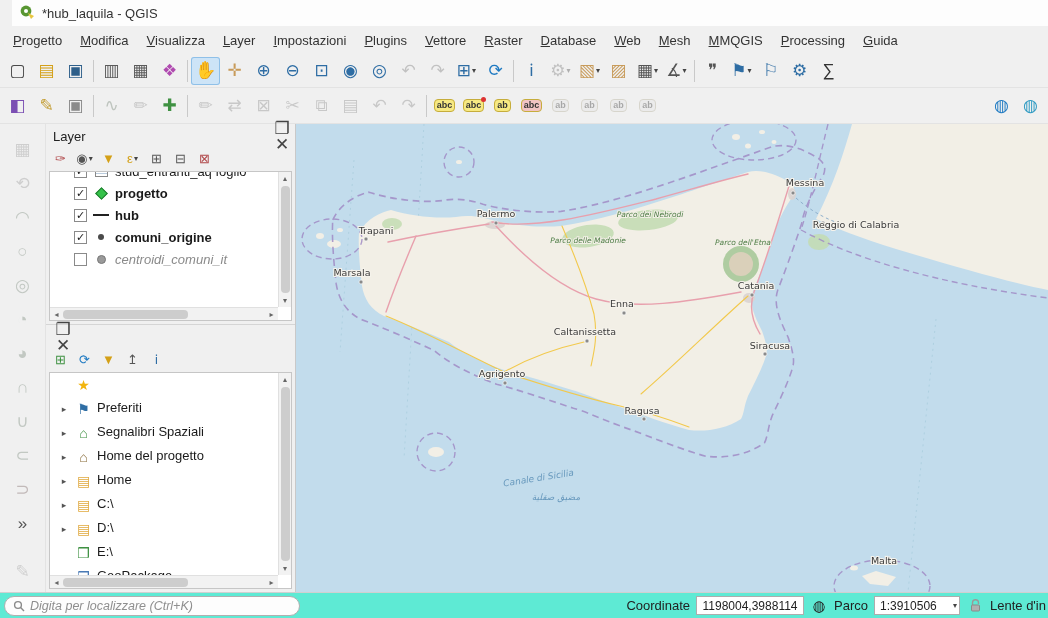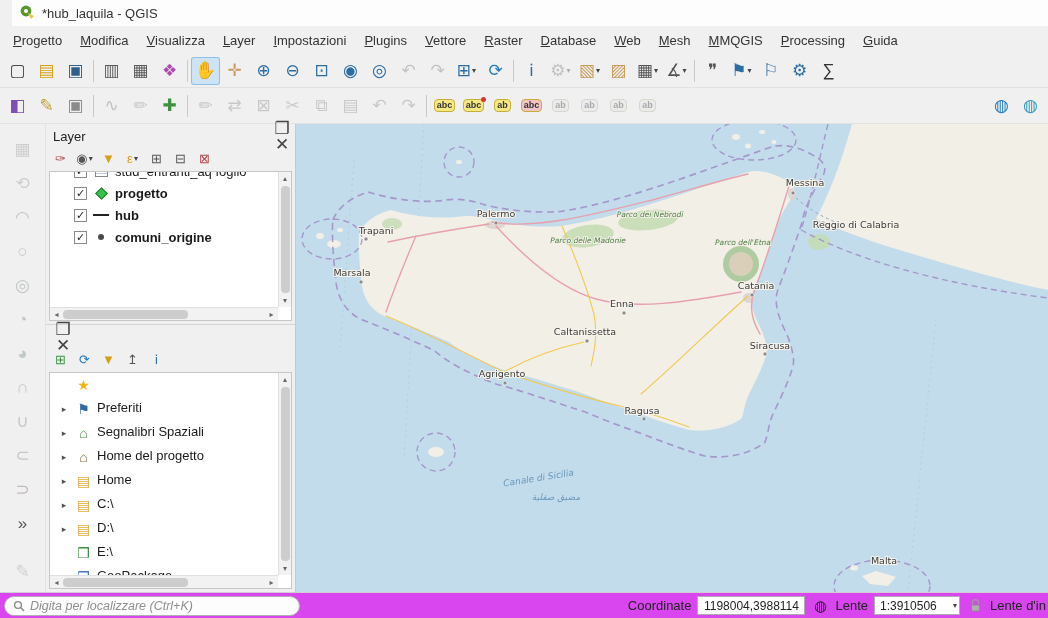--- a/index.html
+++ b/index.html
@@ -86,21 +86,21 @@
   .boundary { stroke:var(--boundary,#a18cc6); }
   .road-major { stroke:var(--road_major,#e8a0ad); }
   .road-minor { stroke:var(--road_minor,#f2c94c); }
   .city-label { font:9.5px "DejaVu Sans",sans-serif; fill:#3a3a3a; text-anchor:middle;
                 paint-order:stroke; stroke:#f6f3ec; stroke-width:2.2px; }
   .park-label { font:italic 7.5px "DejaVu Sans",sans-serif; fill:#4e7d46; text-anchor:middle;
                 paint-order:stroke; stroke:#f2efe6; stroke-width:2px; }
   .sea-label  { font:italic 9px "DejaVu Sans",sans-serif; fill:var(--water_label,#6899bd); text-anchor:middle; }
 
   
-  .statusbar { height:26px; display:flex; align-items:center; gap:8px; background:#d946ef; border-top:1px solid #d0d0d0; padding:0 0 0 4px; }
+  .statusbar { height:26px; display:flex; align-items:center; gap:8px; background:#5eead4; border-top:1px solid #d0d0d0; padding:0 0 0 4px; }
   .search { width:296px; height:20px; border:1px solid #b0b0b0; border-radius:10px; background:#fdfdfd; display:flex; align-items:center; gap:5px; padding:0 8px; }
   .search .ph { font-style:italic; color:#8f8f8f; font-size:12.5px; }
   .sb-right { margin-left:auto; display:flex; align-items:center; gap:6px; }
   .sb-label { font-size:13px; color:#222; }
   .sb-input { border:1px solid #adadad; background:#fff; height:19px; min-width:108px; display:flex; align-items:center; justify-content:center; font-size:12px; padding:0 4px; }
   .sb-combo { border:1px solid #adadad; background:#fff; height:19px; width:86px; display:flex; align-items:center; font-size:12px; padding:0 2px 0 5px; }
   .sb-combo .combo-caret { margin-left:auto; font-size:8px; color:#444; }
   .sb-icon { display:flex; align-items:center; justify-content:center; width:18px; }
   .sb-trunc { width:58px; overflow:hidden; white-space:nowrap; flex:0 0 auto; }
 </style>
@@ -414,20 +414,27 @@
                 <i></i>
               </span>
               <span class="llabel bold">hub</span>
             </div>
             <div class="lrow">
               <span class="cb">✓</span>
               <span class="sym sym-dot">
                 <i></i>
               </span>
               <span class="llabel bold">comuni_origine</span>
+            </div>
+            <div class="lrow">
+              <span class="cb"></span>
+              <span class="sym sym-circle">
+                <i></i>
+              </span>
+              <span class="llabel italic muted">centroidi_comuni_it</span>
             </div>
           </div>
         <div class="vscroll">
           <span class="sarrow">▴</span>
           <span class="vthumb"></span>
           <span class="sarrow">▾</span>
         </div>
         <div class="hscroll">
           <span class="sarrow">◂</span>
           <span class="htrack">
@@ -637,21 +644,21 @@
       <line x1="7.6" y1="7.6" x2="11" y2="11" stroke="#8a8a8a" stroke-width="1.4"></line>
     </svg>
     <span class="ph">Digita per localizzare (Ctrl+K)</span>
   </div>
   <div class="sb-right">
     <span class="sb-label">Coordinate</span>
     <div class="sb-input">
       <span>1198004,3988114</span>
     </div>
     <span class="sb-icon" style="font-size:15px;color:#222;">◍</span>
-    <span class="sb-label">Lente</span>
+    <span class="sb-label">Parco</span>
     <div class="sb-combo">
       <span>1:3910506</span>
       <span class="combo-caret">▾</span>
     </div>
     <span class="sb-icon">
       <svg width="11" height="13" viewBox="0 0 11 13">
         <path d="M2.5 6 V3.8 a3 3 0 0 1 6 0 V5" fill="none" stroke="#9a9a9a" stroke-width="1.4"></path>
         <rect x="1.5" y="6" width="8" height="6" rx="1" fill="#b0b0b0" stroke="#8a8a8a"></rect>
       </svg>
     </span>

